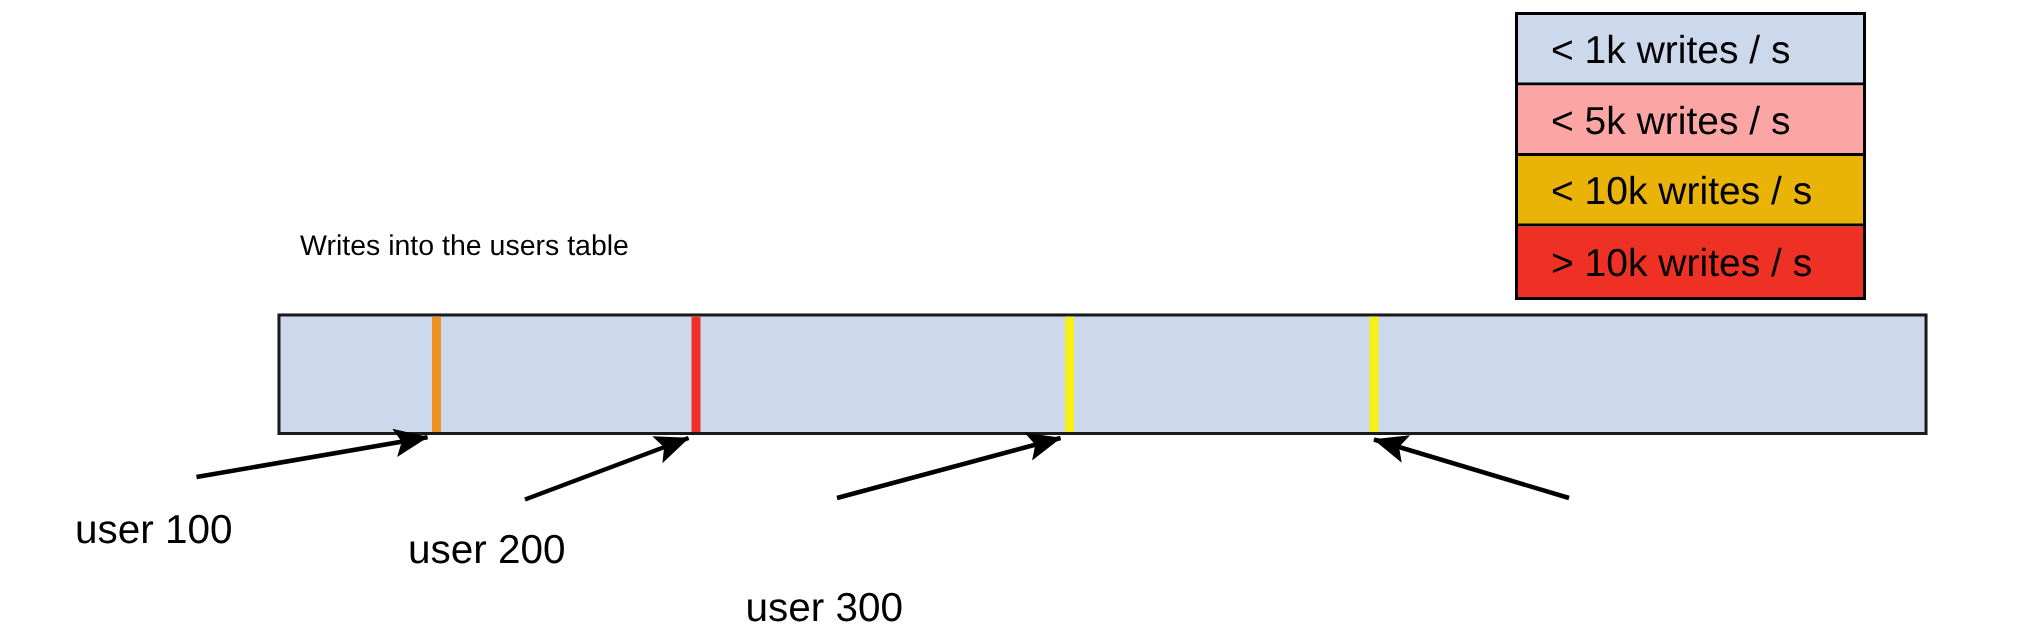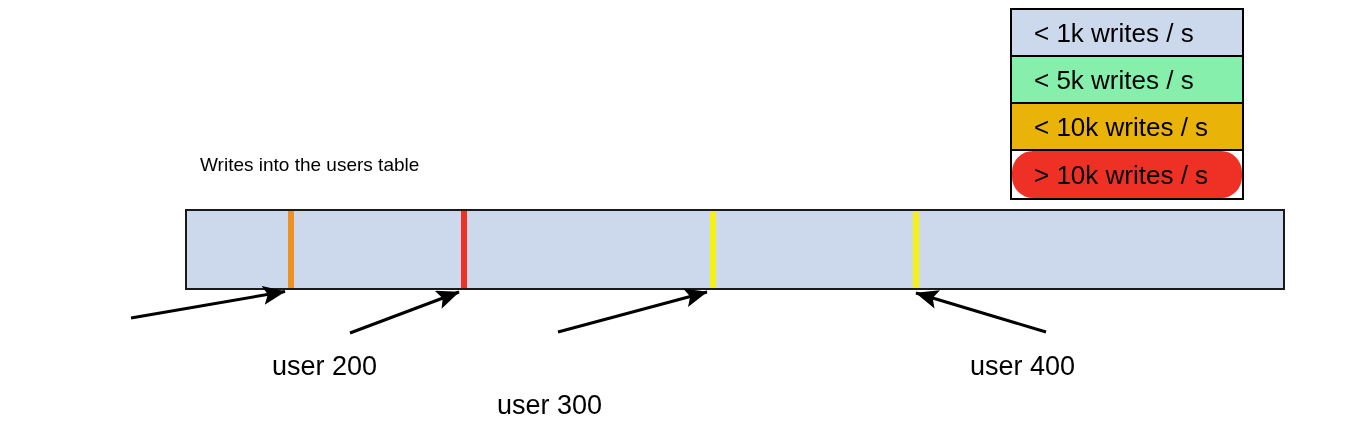--- a/index.html
+++ b/index.html
@@ -36,21 +36,20 @@
   .legend-row {
     height: 47px;
     box-sizing: border-box;
     border-bottom: 2px solid #000000;
     display: flex;
     align-items: center;
     padding-left: 22px;
   }
   .legend-row:last-child {
     border-bottom: none;
-    border-radius: 21px;
   }
   .legend-label {
     font-size: 26px;
     line-height: 26px;
     white-space: nowrap;
     letter-spacing: 0px;
   }
 
   
   #chart-title {
@@ -99,21 +98,21 @@
 </style>
 </head>
 <body>
 
 <div id="stage">
 
   <div id="legend">
     <div class="legend-row" style="background:#ccd9ed;">
       <span class="legend-label">&lt; 1k writes / s</span>
     </div>
-    <div class="legend-row" style="background:#86efac;">
+    <div class="legend-row" style="background:#fca5a5;">
       <span class="legend-label">&lt; 5k writes / s</span>
     </div>
     <div class="legend-row" style="background:#eab308;">
       <span class="legend-label">&lt; 10k writes / s</span>
     </div>
     <div class="legend-row" style="background:#ee3124;">
       <span class="legend-label">&gt; 10k writes / s</span>
     </div>
   </div>
 
@@ -131,17 +130,17 @@
       <marker id="ah" markerWidth="9" markerHeight="9" refX="7.4" refY="3.2" orient="auto" markerUnits="strokeWidth">
         <path d="M0,0 L7.6,3.2 L0,6.4 L1.6,3.2 Z" fill="#000000"></path>
       </marker>
     </defs>
     <line x1="131" y1="318" x2="285" y2="291.5" stroke="#000000" stroke-width="3" marker-end="url(#ah)"></line>
     <line x1="350" y1="333" x2="459" y2="292" stroke="#000000" stroke-width="3" marker-end="url(#ah)"></line>
     <line x1="558" y1="332" x2="707" y2="292" stroke="#000000" stroke-width="3" marker-end="url(#ah)"></line>
     <line x1="1046" y1="332" x2="916" y2="293" stroke="#000000" stroke-width="3" marker-end="url(#ah)"></line>
   </svg>
 
+  <div class="user-label" style="left:50px; top:338px;">user 100</div>
   <div class="user-label" style="left:272px; top:351px;">user 200</div>
   <div class="user-label" style="left:497px; top:351px;margin-top:39px;">user 300</div>
-  <div class="user-label" style="left:970px; top:351px;">user 400</div>
 
 </div>
 
 </body></html>

